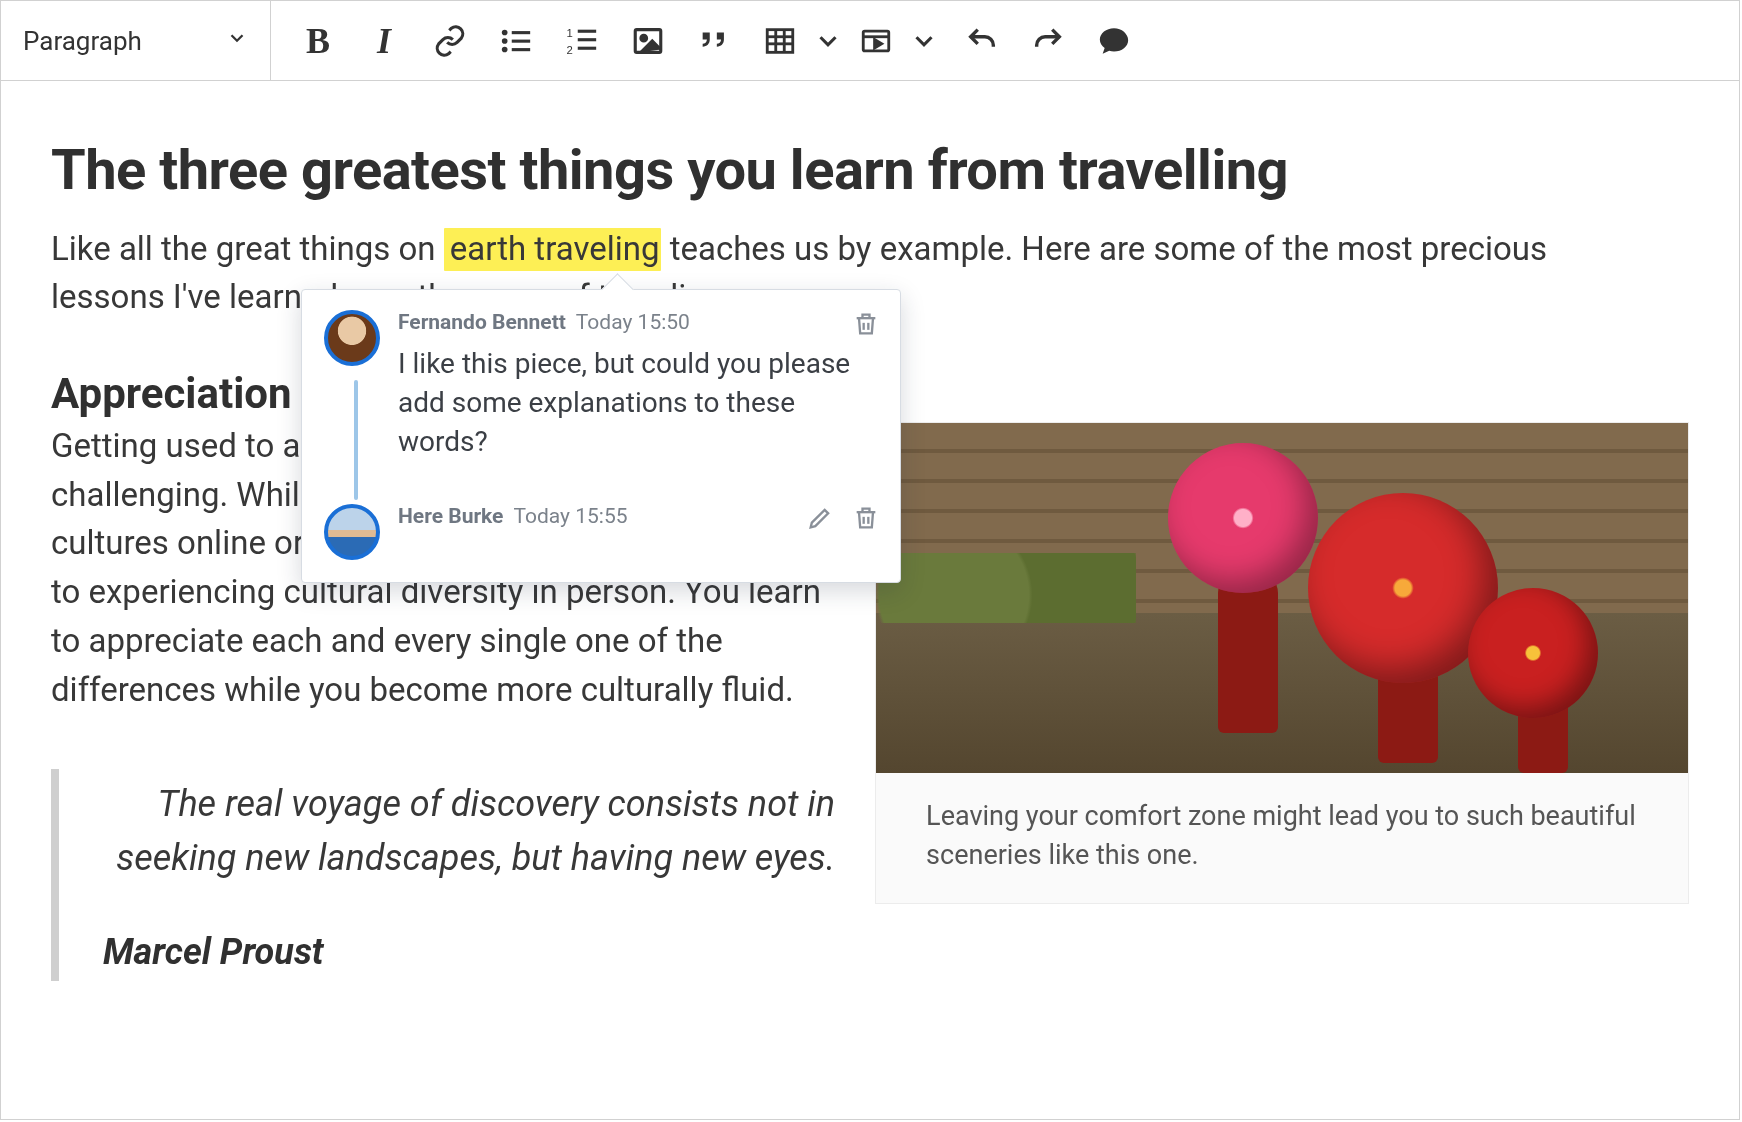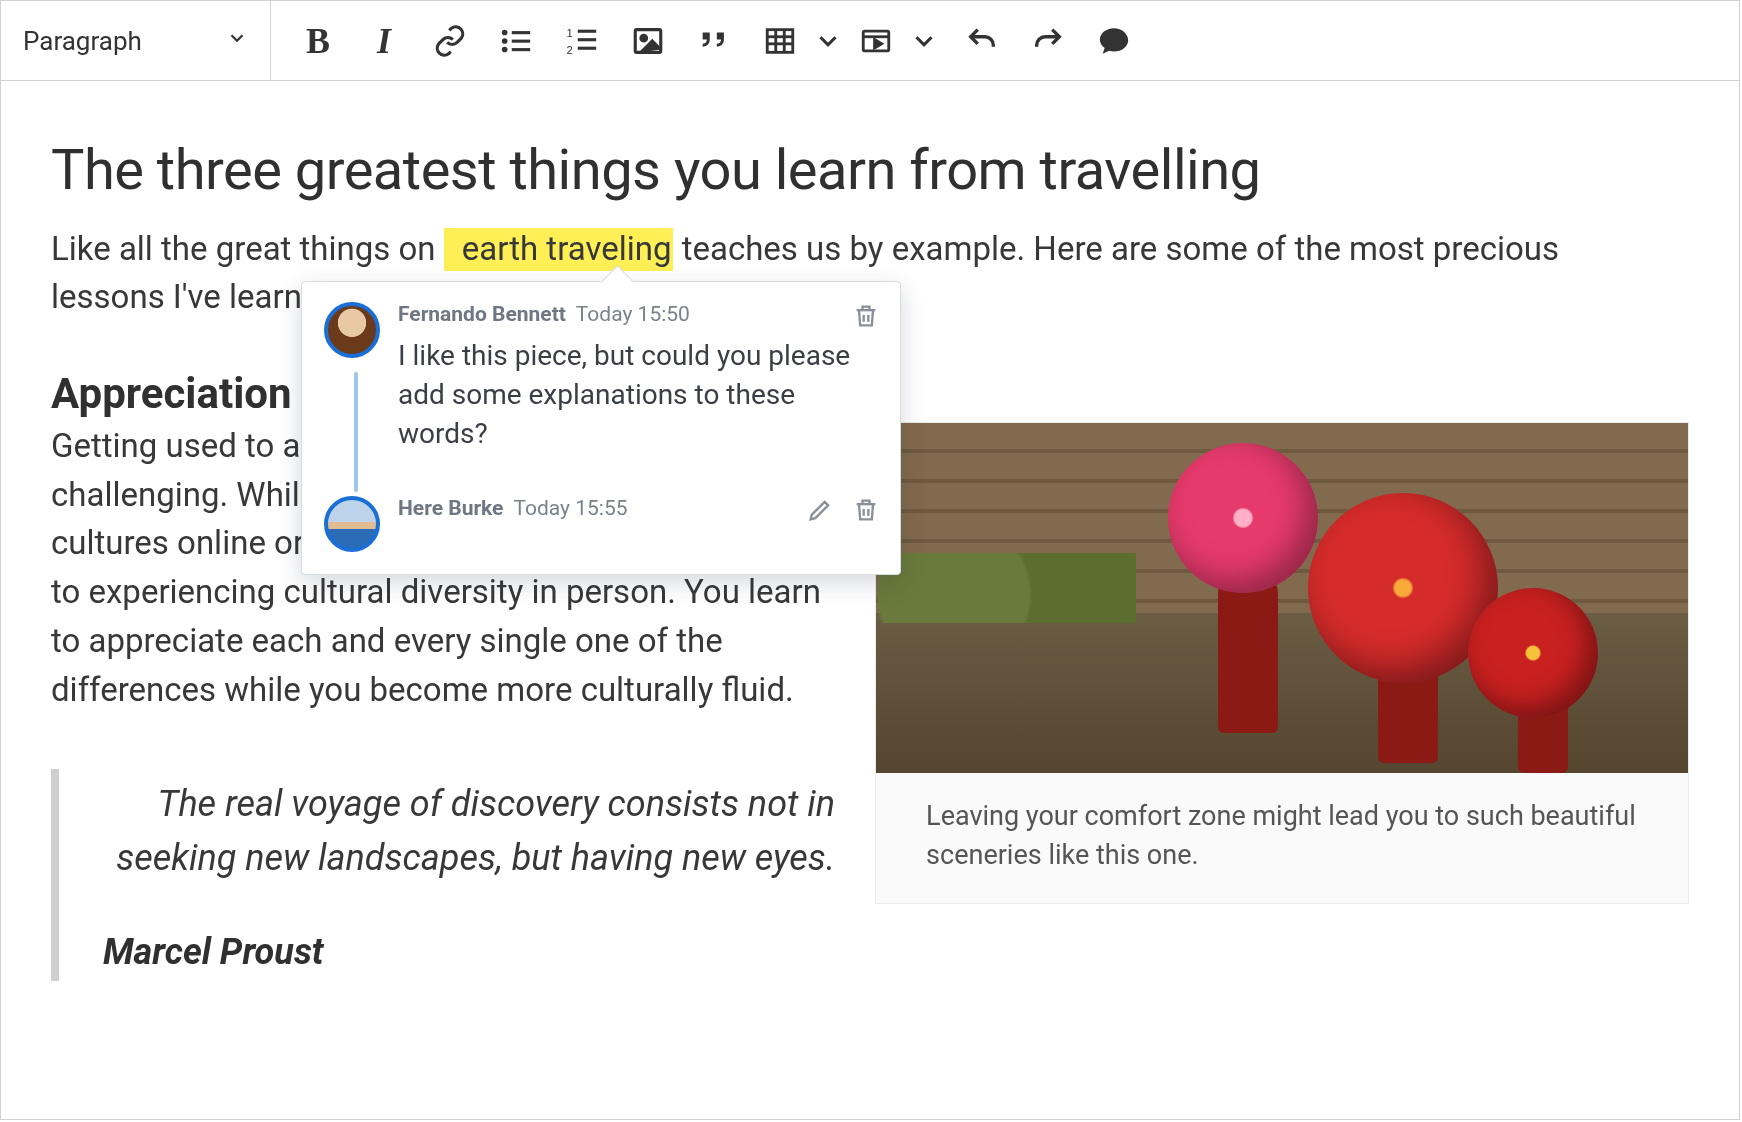--- a/index.html
+++ b/index.html
@@ -11,23 +11,23 @@
   .style-select .chev { font-size: 22px; color: #333; }
   .tb-buttons { display: flex; align-items: center; padding-left: 14px; gap: 0; }
   .tb-btn { width: 66px; height: 78px; display: flex; align-items: center; justify-content: center; cursor: pointer; color: #333; }
   .tb-btn.narrow { width: 30px; }
   .tb-sep { width: 10px; }
   .tb-btn svg { width: 34px; height: 34px; }
   .tb-btn .glyph { font-size: 36px; font-weight: 700; font-family: Georgia, 'Times New Roman', serif; }
   .tb-btn .glyph.italic { font-style: italic; font-weight: 600; }
   
   .content { position: relative; padding: 56px 50px 0 50px; }
-  h1 { font-size: 56px; font-weight: 400; color: #303030; letter-spacing: -0.5px; }
+  h1 { font-size: 56px; font-weight: 700; color: #303030; letter-spacing: -0.5px; }
   .intro { font-size: 33px; color: #383838; line-height: 1.45; margin-top: 22px; max-width: 1530px; }
-  .hl { background: #fdef55; padding: 1px 2px 3px 18px; border-radius: 1px; }
+  .hl { background: #fdef55; padding: 1px 2px 3px 6px; border-radius: 1px; }
   h2 { font-size: 42px; font-weight: 700; color: #303030; margin-top: 48px; }
   .cols { display: flex; margin-top: 4px; gap: 40px; }
   .leftcol { width: 790px; }
   .body-text { font-size: 33px; color: #383838; line-height: 1.48; }
   blockquote { border-left: 8px solid #cfcfcf; margin-top: 54px; padding: 8px 0 8px 44px; }
   blockquote .q { font-size: 36px; font-style: italic; color: #383838; line-height: 1.5; text-align: right; }
   blockquote .attr { font-size: 36px; font-style: italic; font-weight: 700; color: #303030; margin-top: 46px; }
   .rightcol { width: 820px; margin-left: auto; }
   .figure { border: 1px solid #ececec; }
   .fig-img { width: 100%; height: 350px; background: #7a6b52; position: relative; overflow: hidden; }
@@ -38,21 +38,21 @@
   .grass { position:absolute; left:0; bottom:150px; width:260px; height:70px; background: radial-gradient(circle at 30% 60%, #6a7a3c 0 40%, transparent 42%), radial-gradient(circle at 70% 50%, #5c6d30 0 45%, transparent 47%); }
   .umbrella { position:absolute; border-radius:50%; }
   .u1 { width:150px; height:150px; right:370px; top:20px; background: radial-gradient(circle at 50% 50%, #ffb0c8 0 8%, #e63a6c 10% 100%); box-shadow: inset -12px -12px 30px rgba(0,0,0,0.35); }
   .u2 { width:190px; height:190px; right:190px; top:70px; background: radial-gradient(circle at 50% 50%, #f7a93a 0 6%, #d62b2b 8% 100%); box-shadow: inset -14px -14px 34px rgba(0,0,0,0.4); }
   .u3 { width:130px; height:130px; right:90px; top:165px; background: radial-gradient(circle at 50% 50%, #f7c23a 0 7%, #c92020 9% 100%); box-shadow: inset -10px -10px 26px rgba(0,0,0,0.4); }
   .monk { position:absolute; width:60px; height:160px; background:#8c1a14; border-radius: 20px 20px 6px 6px; }
   .m1 { right: 410px; top: 150px; }
   .m2 { right: 250px; top: 200px; height:140px; }
   .m3 { right: 120px; top: 250px; height:100px; width:50px; }
   
-  .popover { position: absolute; left: 300px; top: 200px; width: 600px; background: #fff; border: 1px solid #d7dce3; border-radius: 4px; box-shadow: 0 8px 24px rgba(30,40,60,0.18); }
+  .popover { position: absolute; left: 300px; top: 208px; width: 600px; background: #fff; border: 1px solid #d7dce3; border-radius: 4px; box-shadow: 0 8px 24px rgba(30,40,60,0.18); }
   .popover::before { content:""; position:absolute; top:-12px; left:304px; width:22px; height:22px; background:#fff; border-left:1px solid #d7dce3; border-top:1px solid #d7dce3; transform: rotate(45deg); }
   .thread-line { position:absolute; left:52px; top:90px; width:4px; height:120px; background:#9dc6e8; border-radius:2px; }
   .comment { display:flex; padding: 20px 22px 22px 22px; gap:18px; position: relative; }
   .comment.reply-input { background:#eef2f8; border-top:1px solid #e2e7ef; padding-bottom: 64px; }
   .avatar { width:56px; height:56px; border-radius:50%; border:4px solid #1a6fd6; flex:none; background:#ccc; position:relative; overflow:hidden; }
   .avatar.a1 { background: radial-gradient(circle at 50% 35%, #e9c9a5 0 35%, #6b3a1a 37% 100%); }
   .avatar.a2 { background: linear-gradient(#bcd3ea 0 45%, #e0bb93 45% 60%, #2b6bb5 60% 100%); }
   .avatar.a3 { background: linear-gradient(#e8ecef 0 40%, #e6c49a 40% 58%, #1d4e8f 58% 100%); }
   .c-body { flex:1; }
   .c-head { display:flex; align-items:center; gap:10px; font-size:21px; color:#7b828b; }

